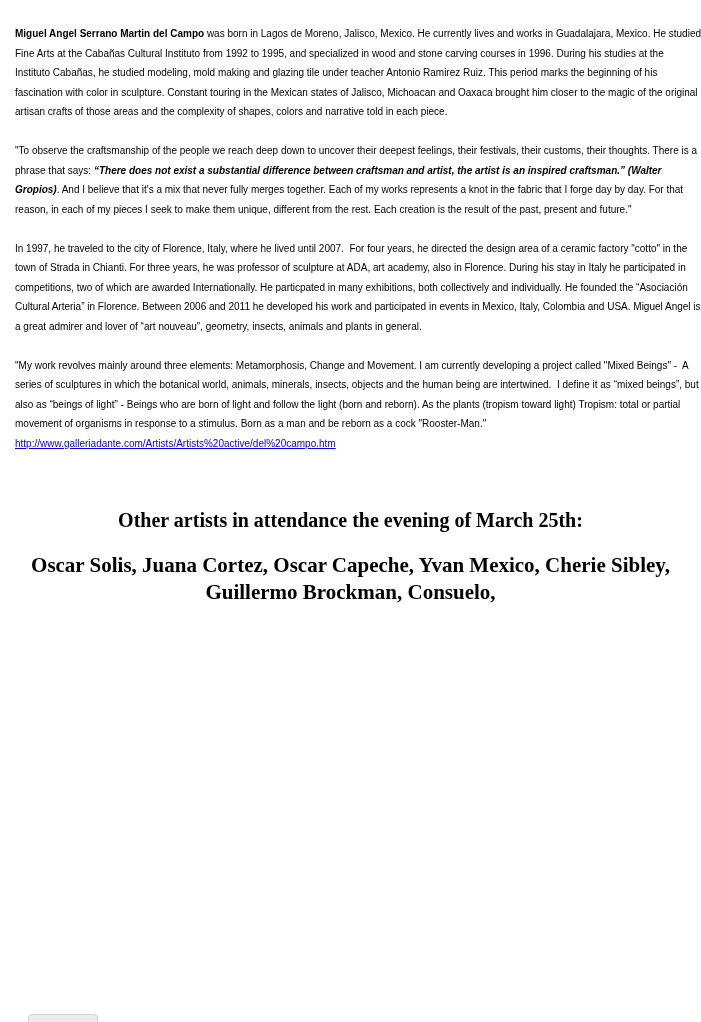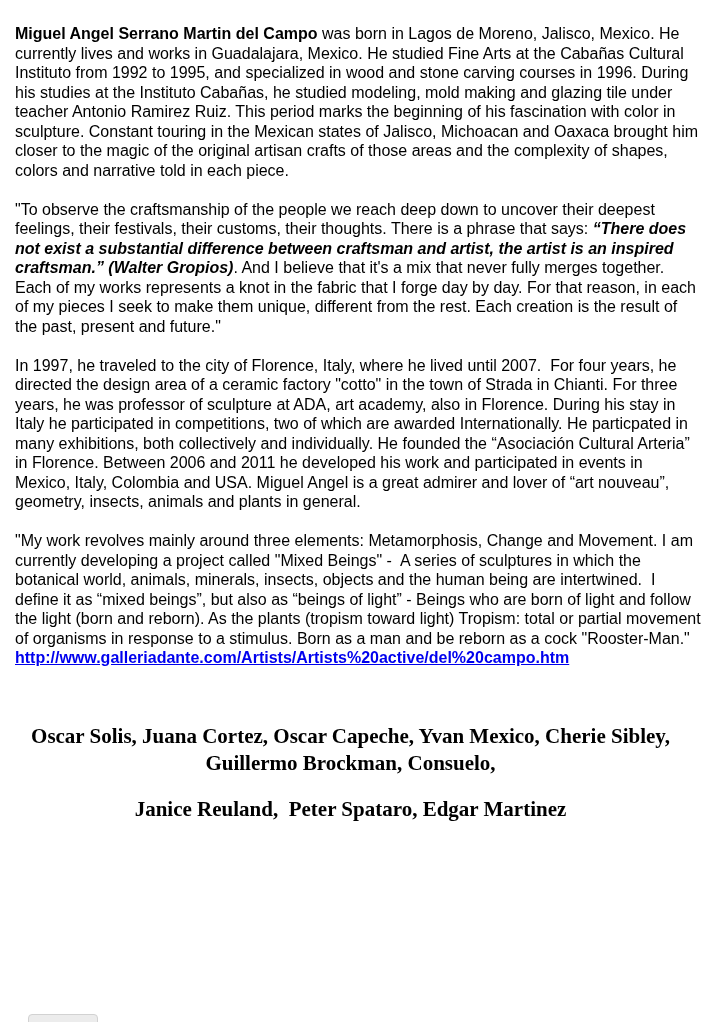--- a/index.html
+++ b/index.html
@@ -12,33 +12,33 @@
     position:relative;
     width:701px;
     height:1022px;
     background:var(--bg);
     overflow:hidden;
     font-family:"Liberation Sans","DejaVu Sans",sans-serif;
     color:var(--text);
   }
   .bio{
     padding:24px 0 0 15px;
-    font-size:16px;
+    font-size:10px;
     line-height:19.5px;
   }
   .bio p{
     margin:0 0 19.5px 0;
     white-space:pre-wrap;
   }
   .bio p:nth-of-type(5){margin-top:38px;}
   .b{font-weight:bold;}
   .bi{font-weight:bold;font-style:italic;}
   a.doc-link{
     color:var(--link);
-    font-weight:bold;
+    font-weight:normal;
     text-decoration:underline;
     cursor:pointer;
   }
   .attendance{
     margin-top:55px;
     text-align:center;
     font-family:"Liberation Serif","DejaVu Serif",serif;
     font-weight:bold;
     color:var(--text);
   }
@@ -75,19 +75,19 @@
 <div class="page">
 
   <div class="bio" id="bio">
       <p><span class="b">Miguel Angel Serrano Martin del Campo</span><span class=""> was born in Lagos de Moreno, Jalisco, Mexico. He currently lives and works in Guadalajara, Mexico. He studied Fine Arts at the Cabañas Cultural Instituto from 1992 to 1995, and specialized in wood and stone carving courses in 1996. During his studies at the Instituto Cabañas, he studied modeling, mold making and glazing tile under teacher Antonio Ramirez Ruiz. This period marks the beginning of his fascination with color in sculpture. Constant touring in the Mexican states of Jalisco, Michoacan and Oaxaca brought him closer to the magic of the original artisan crafts of those areas and the complexity of shapes, colors and narrative told in each piece.</span></p>
       <p><span class="">"To observe the craftsmanship of the people we reach deep down to uncover their deepest feelings, their festivals, their customs, their thoughts. There is a phrase that says: </span><span class="bi">“There does not exist a substantial difference between craftsman and artist, the artist is an inspired craftsman.” (Walter Gropios)</span><span class="">. And I believe that it's a mix that never fully merges together. Each of my works represents a knot in the fabric that I forge day by day. For that reason, in each of my pieces I seek to make them unique, different from the rest. Each creation is the result of the past, present and future."</span></p>
       <p><span class="">In 1997, he traveled to the city of Florence, Italy, where he lived until 2007.  For four years, he directed the design area of a ceramic factory "cotto" in the town of Strada in Chianti. For three years, he was professor of sculpture at ADA, art academy, also in Florence. During his stay in Italy he participated in competitions, two of which are awarded Internationally. He particpated in many exhibitions, both collectively and individually. He founded the “Asociación Cultural Arteria” in Florence. Between 2006 and 2011 he developed his work and participated in events in Mexico, Italy, Colombia and USA. Miguel Angel is a great admirer and lover of “art nouveau”, geometry, insects, animals and plants in general.</span></p>
       <p><span class="">"My work revolves mainly around three elements: Metamorphosis, Change and Movement. I am currently developing a project called "Mixed Beings" -  A series of sculptures in which the botanical world, animals, minerals, insects, objects and the human being are intertwined.  I define it as “mixed beings”, but also as “beings of light” - Beings who are born of light and follow the light (born and reborn). As the plants (tropism toward light) Tropism: total or partial movement of organisms in response to a stimulus. Born as a man and be reborn as a cock "Rooster-Man." </span><a class="doc-link" href="#">http://www.galleriadante.com/Artists/Artists%20active/del%20campo.htm</a></p>
     </div>
 
   <div class="attendance">
+    <p class="att-heading">Other artists in attendance the evening of March 25th:</p>
     <p class="att-names">Oscar Solis, Juana Cortez, Oscar Capeche, Yvan Mexico, Cherie Sibley, Guillermo Brockman, Consuelo,</p>
-    <p class="att-names last">Janice Reuland,  Peter Spataro, Edgar Martinez</p>
   </div>
 
   <div class="status-bubble"></div>
 
 </div>
 
 </body></html>

